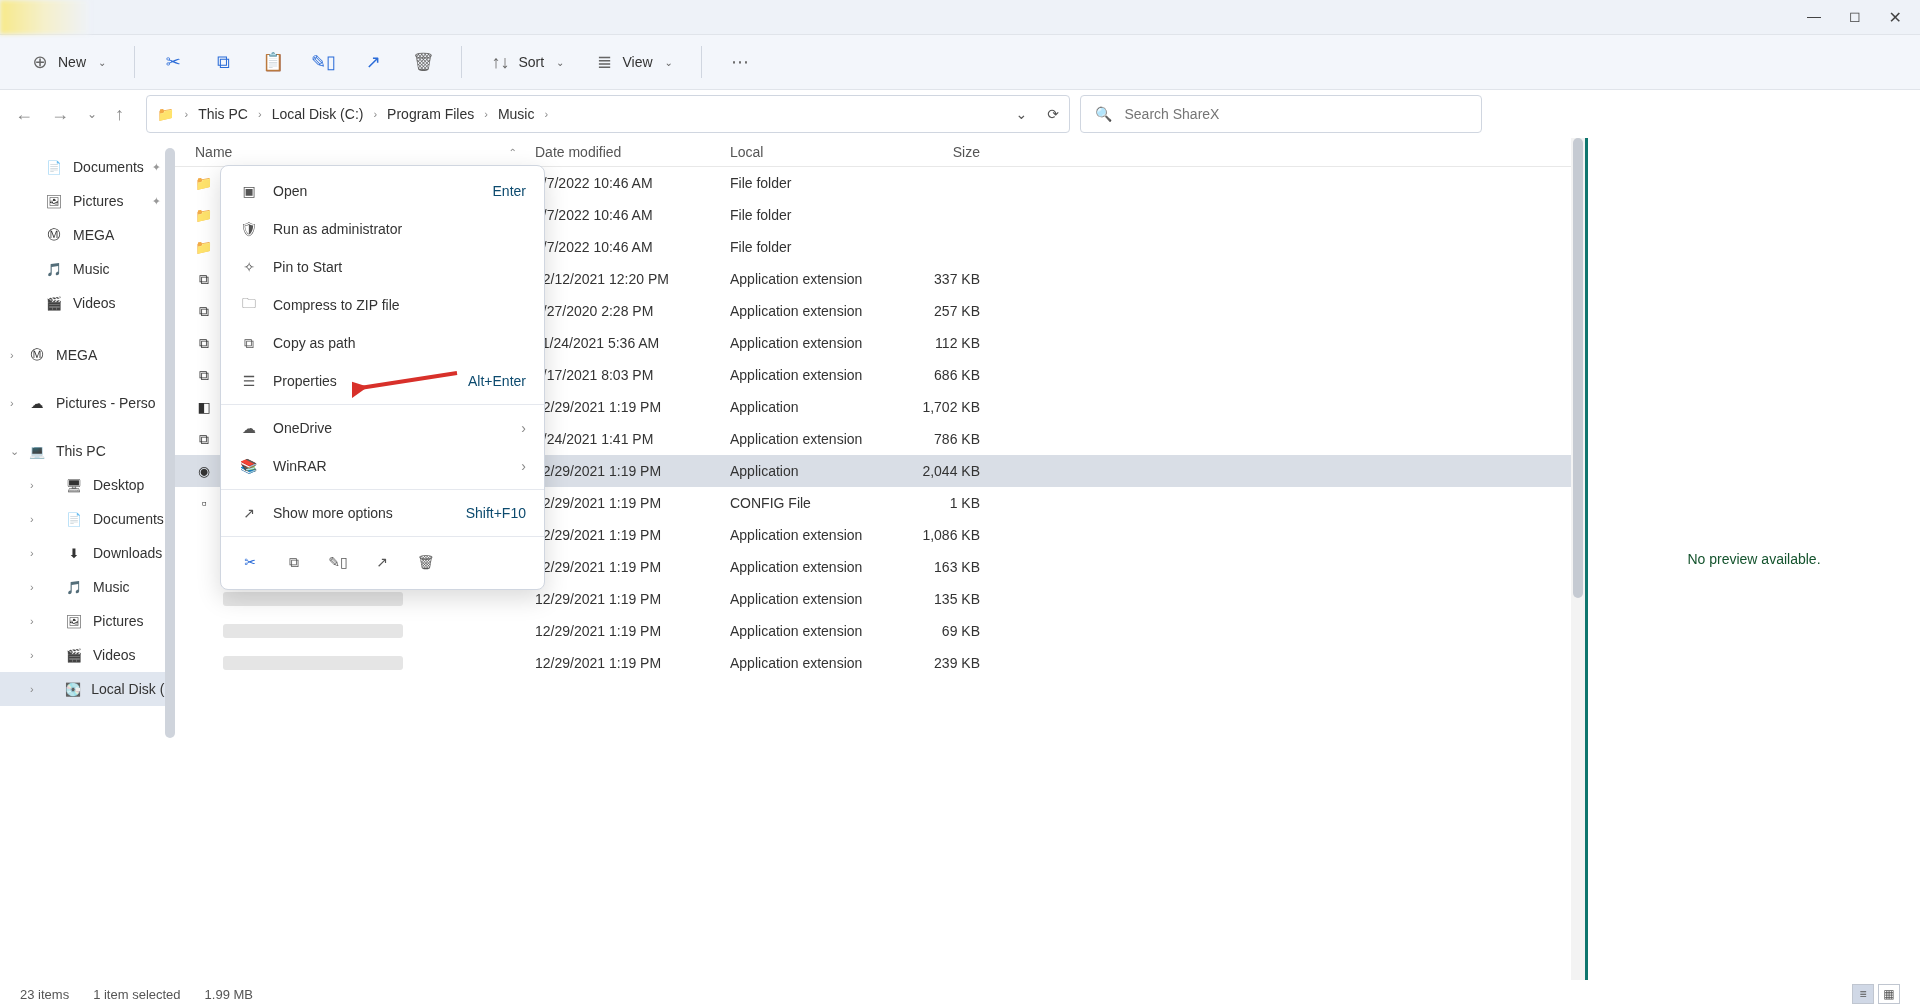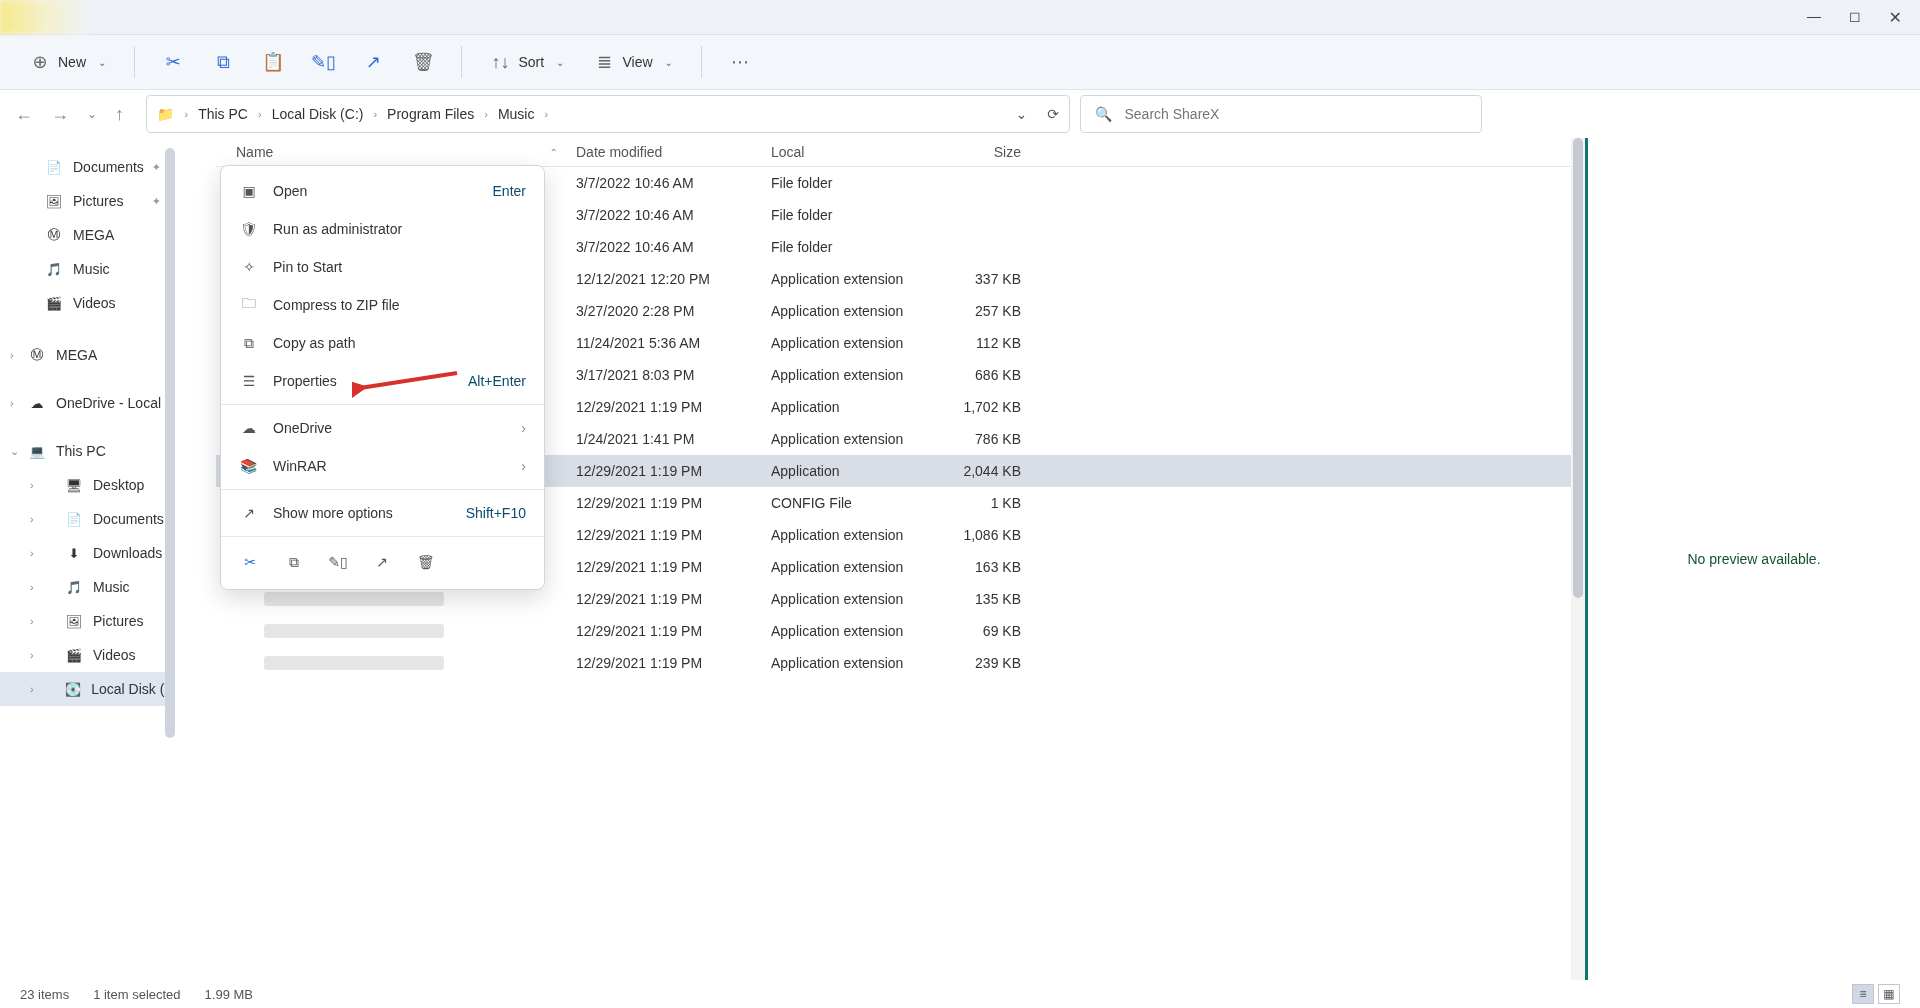--- a/index.html
+++ b/index.html
@@ -35,21 +35,21 @@
 .sb-item { display:flex; align-items:center; gap:10px; padding:8px 10px 8px 45px; cursor:pointer; position:relative; white-space:nowrap; }
 .sb-item.pinned::after { content:"✦"; position:absolute; right:14px; color:#999; font-size:11px; }
 .sb-item.child { padding-left:65px; }
 .sb-item.root { padding-left:28px; }
 .sb-item.root .tw, .sb-item.child .tw { position:absolute; left:10px; color:#888; font-size:11px; }
 .sb-item.child .tw { left:30px; }
 .sb-item.sel { background:#e0e6ef; }
 .sb-ico { width:18px; height:18px; display:inline-flex; align-items:center; justify-content:center; border-radius:3px; font-size:13px; }
 
 
-.files { flex:1; display:flex; position:relative;padding-left:41px; }
+.files { flex:1; display:flex; position:relative; }
 .filelist { flex:1; position:relative; }
 .colhead { display:flex; padding:6px 0 6px 20px; border-bottom:1px solid #e8e8e8; color:#555; }
 .colhead .col-name { width:340px; display:flex; align-items:center; gap:6px; }
 .colhead .col-name .sort { margin-left:auto; margin-right:18px; color:#888; font-size:10px; }
 .col-date { width:195px; }
 .col-type { width:160px; }
 .col-size { width:100px; text-align:right; padding-right:10px; }
 .row { display:flex; padding:7px 0 7px 20px; align-items:center; }
 .row.sel { background:#d9dee6; }
 .row .col-name { width:340px; display:flex; align-items:center; gap:10px; }
@@ -198,21 +198,21 @@
     <div id="sb-roots">
         <div class="sb-item root">
           <span class="tw">›</span>
           <span class="sb-ico">Ⓜ</span>
           <span>MEGA</span>
         </div>
         <div style="height: 14px;"></div>
         <div class="sb-item root">
           <span class="tw">›</span>
           <span class="sb-ico">☁</span>
-          <span>OneDrive - Local</span>
+          <span>Pictures - Perso</span>
         </div>
         <div style="height: 14px;"></div>
         <div class="sb-item root">
           <span class="tw">⌄</span>
           <span class="sb-ico">💻</span>
           <span>This PC</span>
         </div>
         <div class="sb-item child">
           <span class="tw">›</span>
           <span class="sb-ico">🖥</span>

